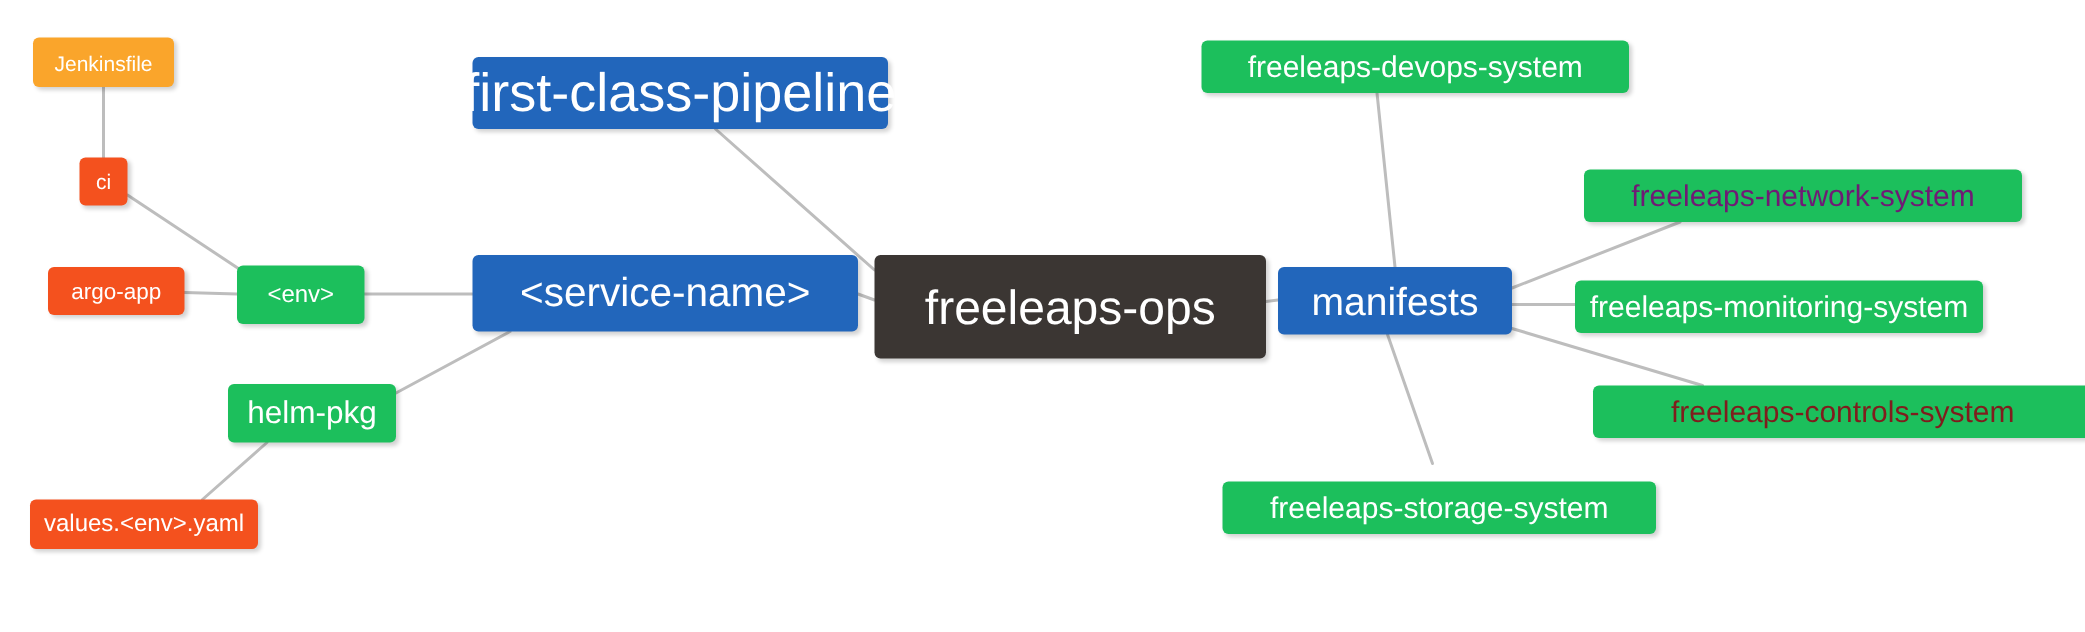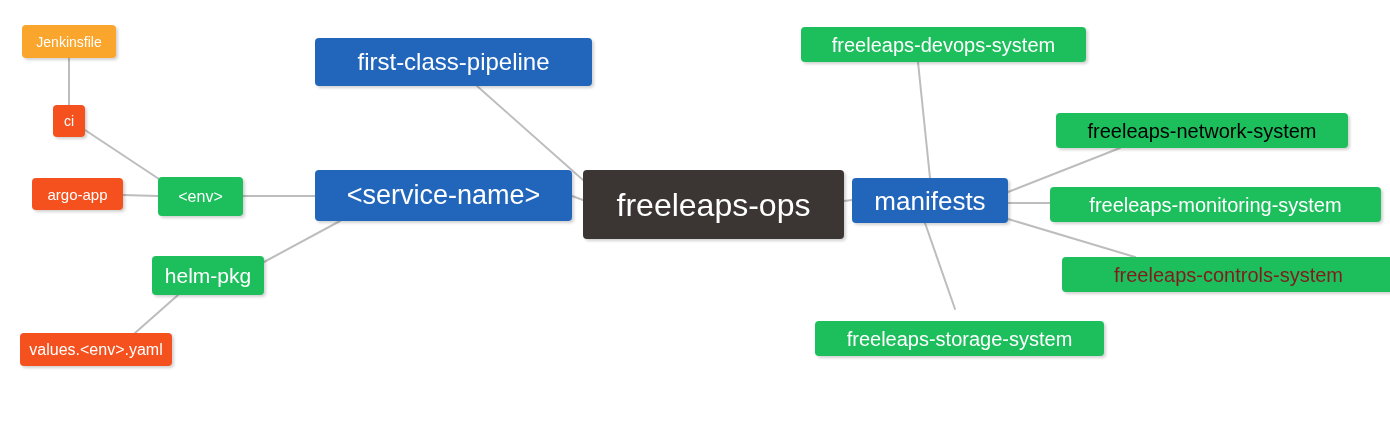--- a/index.html
+++ b/index.html
@@ -38,28 +38,28 @@
       <line x1="69" y1="105" x2="69" y2="58" stroke="#bdbdbd" stroke-width="2" stroke-linecap="round"></line>
       <line x1="178" y1="295" x2="135" y2="333" stroke="#bdbdbd" stroke-width="2" stroke-linecap="round"></line>
       <line x1="930" y1="178" x2="918" y2="62" stroke="#bdbdbd" stroke-width="2" stroke-linecap="round"></line>
       <line x1="1008" y1="192" x2="1120" y2="148" stroke="#bdbdbd" stroke-width="2" stroke-linecap="round"></line>
       <line x1="1008" y1="203" x2="1050" y2="203" stroke="#bdbdbd" stroke-width="2" stroke-linecap="round"></line>
       <line x1="1008" y1="219" x2="1135" y2="257" stroke="#bdbdbd" stroke-width="2" stroke-linecap="round"></line>
       <line x1="925" y1="223" x2="955" y2="309" stroke="#bdbdbd" stroke-width="2" stroke-linecap="round"></line>
     </svg>
   <div id="node-layer">
       <div class="node" style="left: 583px; top: 170px; width: 261px; height: 69px; background: rgb(59, 54, 51); font-size: 32px; font-weight: normal; color: rgb(255, 255, 255);">freeleaps-ops</div>
-      <div class="node" style="left: 315px; top: 38px; width: 277px; height: 48px; background: rgb(34, 102, 187); font-size: 24px; font-weight: normal; color: rgb(255, 255, 255);">first-class-pipeline</div>
+      <div class="node" style="left: 315px; top: 38px; width: 277px; height: 48px; background: rgb(34, 102, 187); font-size: 36px; font-weight: normal; color: rgb(255, 255, 255);">first-class-pipeline</div>
       <div class="node" style="left: 315px; top: 170px; width: 257px; height: 51px; background: rgb(34, 102, 187); font-size: 27px; font-weight: normal; color: rgb(255, 255, 255);">&lt;service-name&gt;</div>
       <div class="node" style="left: 852px; top: 178px; width: 156px; height: 45px; background: rgb(34, 102, 187); font-size: 26px; font-weight: normal; color: rgb(255, 255, 255);">manifests</div>
       <div class="node" style="left: 158px; top: 177px; width: 85px; height: 39px; background: rgb(28, 191, 92); font-size: 16px; font-weight: normal; color: rgb(255, 255, 255);">&lt;env&gt;</div>
       <div class="node" style="left: 152px; top: 256px; width: 112px; height: 39px; background: rgb(28, 191, 92); font-size: 21px; font-weight: normal; color: rgb(255, 255, 255);">helm-pkg</div>
       <div class="node" style="left: 801px; top: 27px; width: 285px; height: 35px; background: rgb(28, 191, 92); font-size: 20px; font-weight: normal; color: rgb(255, 255, 255);">freeleaps-devops-system</div>
-      <div class="node" style="left: 1056px; top: 113px; width: 292px; height: 35px; background: rgb(28, 191, 92); font-size: 20px; font-weight: normal; color: #000000;">freeleaps-network-system</div>
-      <div class="node" style="left: 1050px; top: 187px; width: 331px; height: 35px; background: rgb(28, 191, 92); font-size: 20px; font-weight: normal; color: rgb(255, 255, 255);">freeleaps-monitoring-system</div>
+      <div class="node" style="left: 1056px; top: 113px; width: 292px; height: 35px; background: rgb(28, 191, 92); font-size: 20px; font-weight: normal; color: #701a75;">freeleaps-network-system</div>
+      <div class="node" style="left: 1050px; top: 187px; width: 272px; height: 35px; background: rgb(28, 191, 92); font-size: 20px; font-weight: normal; color: rgb(255, 255, 255);">freeleaps-monitoring-system</div>
       <div class="node" style="left: 1062px; top: 257px; width: 333px; height: 35px; background: rgb(28, 191, 92); font-size: 20px; font-weight: normal; color: #7f1d1d;">freeleaps-controls-system</div>
       <div class="node" style="left: 815px; top: 309px; width: 289px; height: 35px; background: rgb(28, 191, 92); font-size: 20px; font-weight: normal; color: rgb(255, 255, 255); margin-top: 12px;">freeleaps-storage-system</div>
       <div class="node" style="left: 22px; top: 25px; width: 94px; height: 33px; background: rgb(250, 165, 43); font-size: 14px; font-weight: normal; color: rgb(255, 255, 255);">Jenkinsfile</div>
       <div class="node" style="left: 53px; top: 105px; width: 32px; height: 32px; background: rgb(244, 81, 30); font-size: 14px; font-weight: normal; color: rgb(255, 255, 255);">ci</div>
       <div class="node" style="left: 32px; top: 178px; width: 91px; height: 32px; background: rgb(244, 81, 30); font-size: 15px; font-weight: normal; color: rgb(255, 255, 255);">argo-app</div>
       <div class="node" style="left: 20px; top: 333px; width: 152px; height: 33px; background: rgb(244, 81, 30); font-size: 16px; font-weight: normal; color: rgb(255, 255, 255);">values.&lt;env&gt;.yaml</div>
     </div>
 </div>
 
 </body></html>

